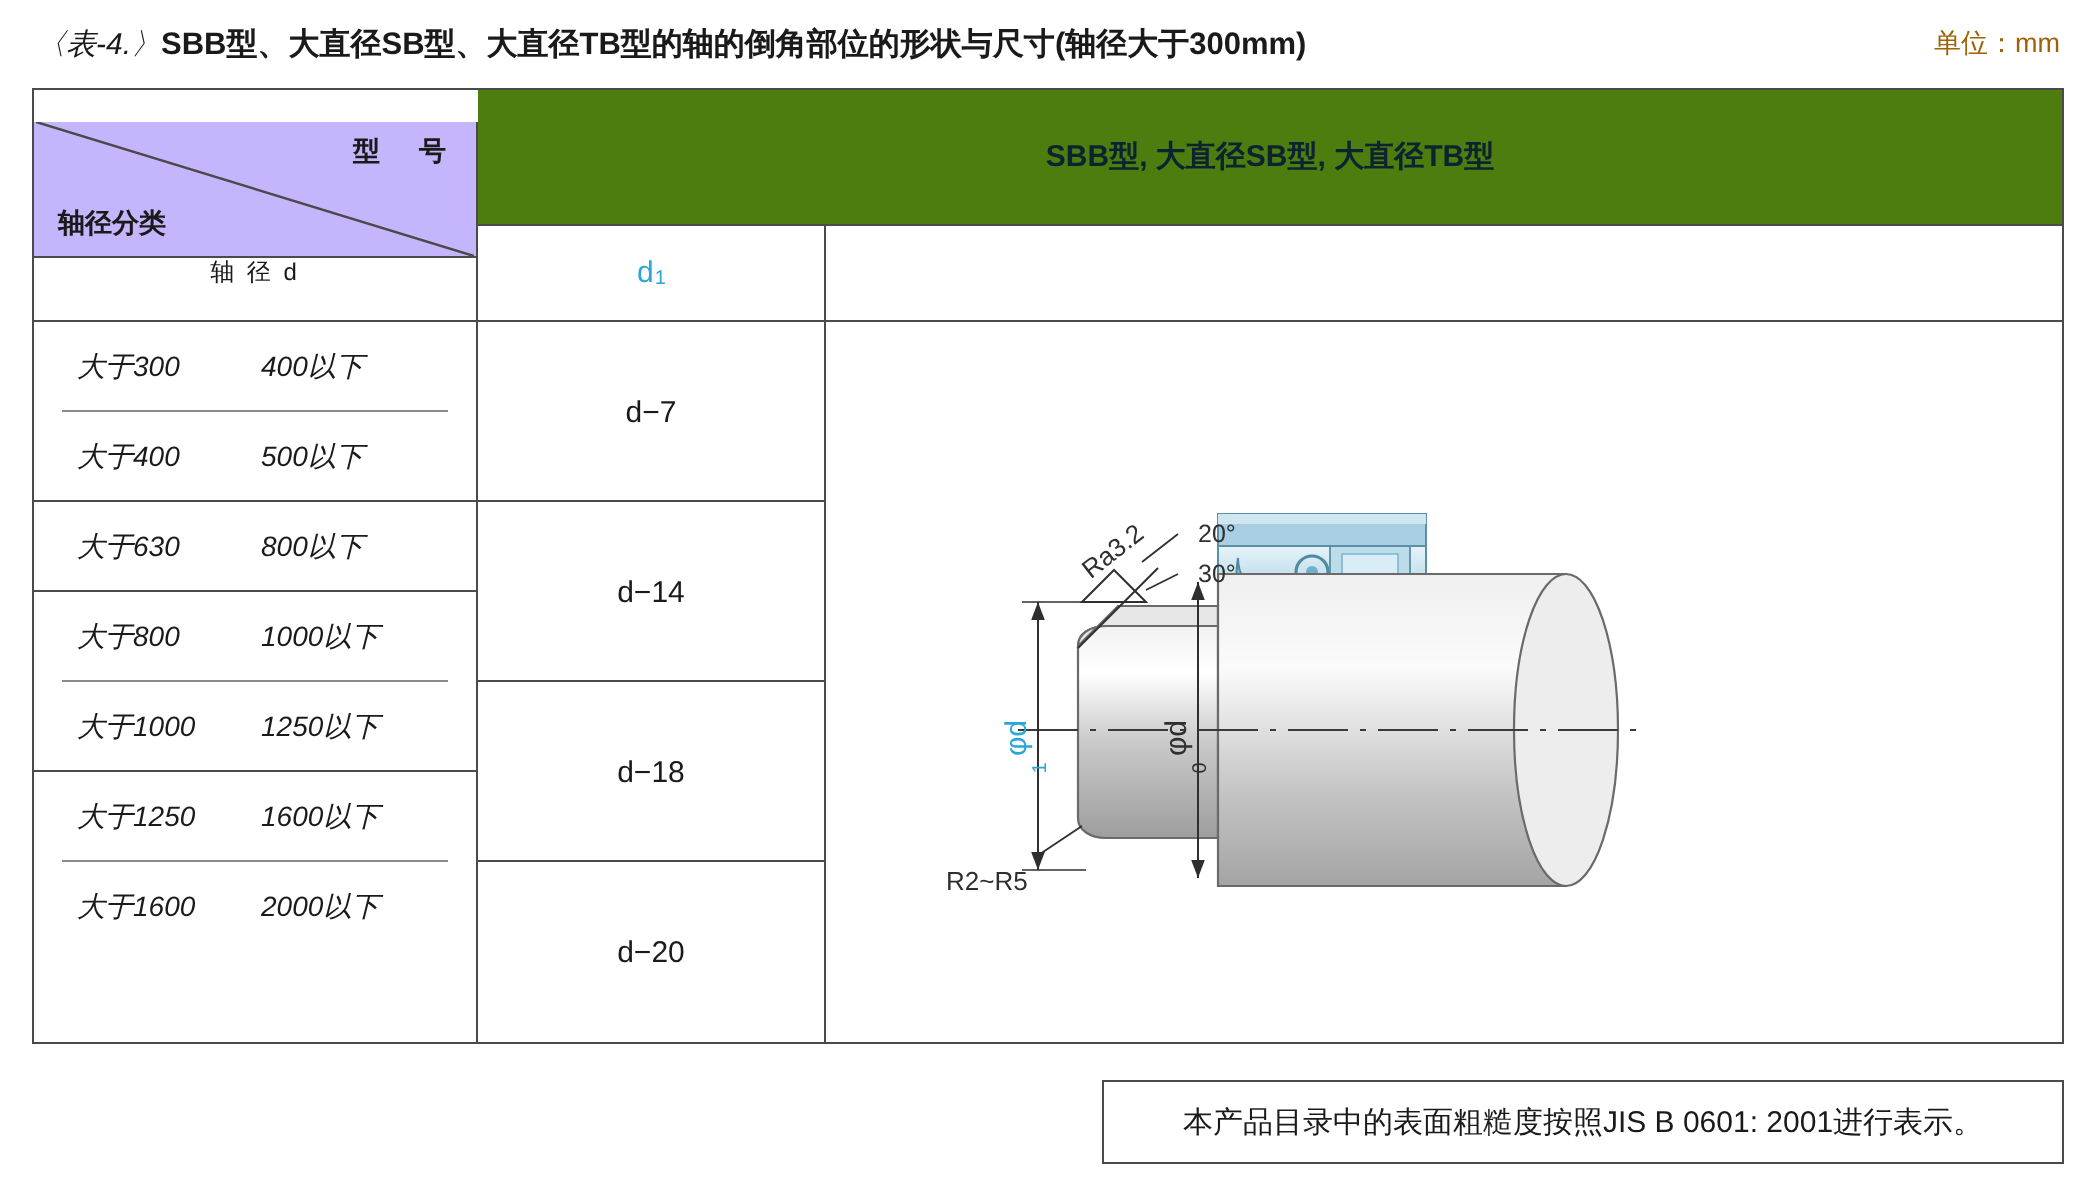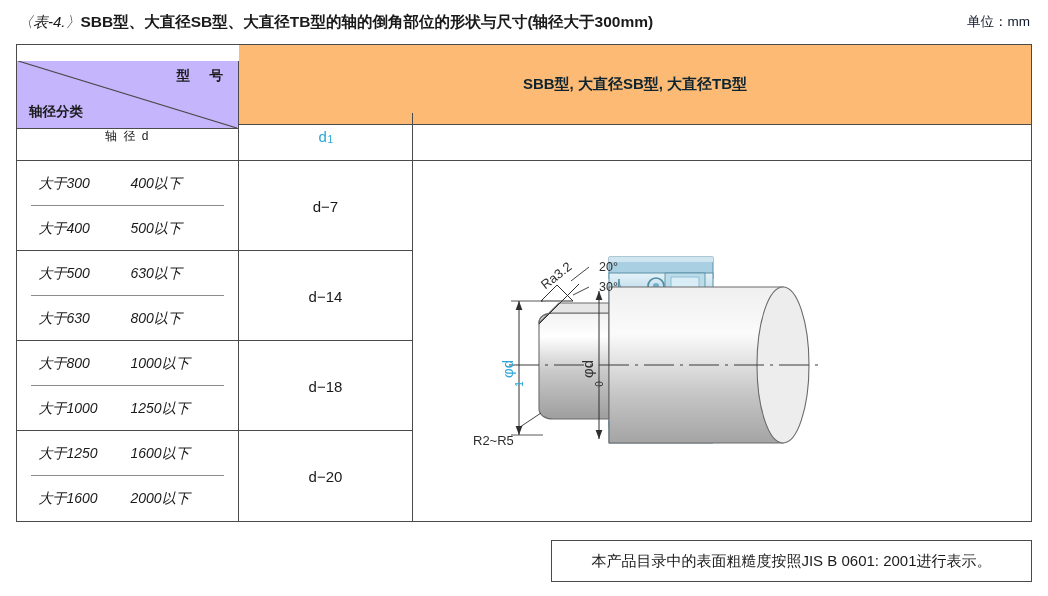--- a/index.html
+++ b/index.html
@@ -33,21 +33,21 @@
     white-space: nowrap;
     letter-spacing: 0px;
   }
   .title-main .tbl-no {
     font-weight: 400;
     font-size: 15px;
     font-style: italic;
   }
   .unit {
     font-size: 13.5px;
-    color: #0f172a;
+    color: #a16207;
     white-space: nowrap;
   }
 
   
   .table {
     position: absolute;
     left: 16px;
     top: 44px;
     width: 1016px;
     height: 478px;
@@ -92,22 +92,22 @@
     position: absolute;
     left: 12px;
     bottom: 7px;
     font-size: 13.5px;
   }
   .hdr-right {
     position: absolute;
     left: 222px;
     top: 0;
     right: 0;
-    height: 80px;
-    background: #fdba74;
+    height: 68px;
+    background: #4d7c0f;
     border-bottom: 1.5px solid #4a4a4a;
     box-sizing: border-box;
     display: flex;
     align-items: center;
     justify-content: center;
     font-size: 15px;
     font-weight: 700;
     color: #0d2430;
   }
 
@@ -308,26 +308,20 @@
     <div class="row thin-sep">
       <div class="range">
         <span>大于300</span>
         <span class="hi">400以下</span>
       </div>
     </div>
     <div class="row thick-sep">
       <div class="range">
         <span>大于400</span>
         <span class="hi">500以下</span>
-      </div>
-    </div>
-    <div class="row thin-sep">
-      <div class="range">
-        <span>大于500</span>
-        <span class="hi">630以下</span>
       </div>
     </div>
     <div class="row thick-sep">
       <div class="range">
         <span>大于630</span>
         <span class="hi">800以下</span>
       </div>
     </div>
     <div class="row thin-sep">
       <div class="range">

